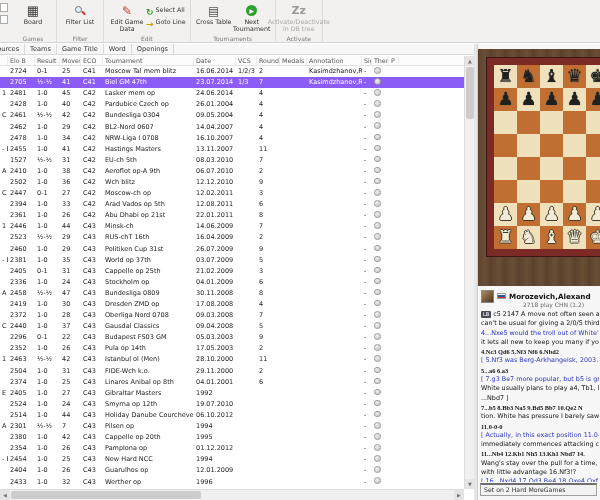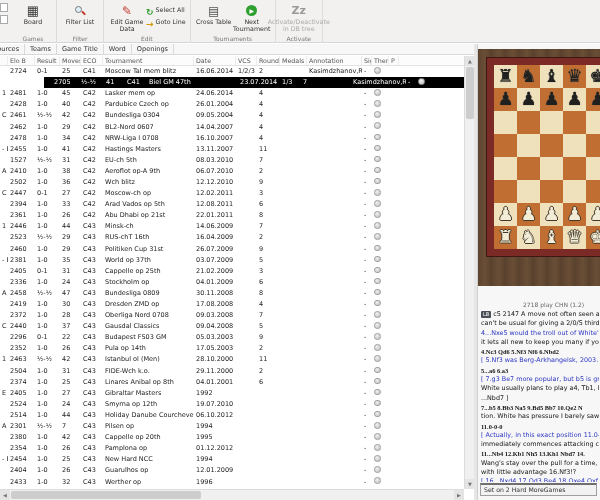--- a/index.html
+++ b/index.html
@@ -34,21 +34,21 @@
   #tabrow{position:absolute;left:0;top:44px;width:478px;height:11px;background:#f7f7f7;border-bottom:1px solid #d9d9d9;display:flex;overflow:hidden;}
   .tab{font-size:6.6px;color:#333;line-height:10px;padding:0 5px;border-right:1px solid #d9d9d9;white-space:nowrap;cursor:default;}
   .tab:first-child{margin-left:-12px;}
 
   
   #listhdr{position:absolute;left:0;top:56px;width:464px;height:10px;display:flex;background:#fcfcfc;border-bottom:1px solid #e3e3e3;}
   #listhdr .cell{font-size:6.3px;color:#555;line-height:9px;border-right:1px solid #ececec;padding-left:2px;white-space:nowrap;overflow:hidden;}
   #rows{position:absolute;left:0;top:66px;width:464px;height:423px;overflow:hidden;background:#fff;}
   .grow{display:flex;height:11.1px;align-items:center;cursor:default;}
   .grow .cell{font-size:6.5px;color:#1c1c1c;line-height:11px;padding-left:2px;white-space:nowrap;overflow:hidden;height:11px;}
-  .grow.sel{background:#000000;margin-left:44px;}
+  .grow.sel{background:#8b5cf6;}
   .grow.sel .cell{color:#fff;}
   .c0{width:8px;}.c1{width:27px;}.c2{width:25px;}.c3{width:21px;}.c4{width:22px;}
   .c5{width:91px;}.c6{width:42px;}.c7{width:21px;}.c8{width:23px;}.c9{width:27px;}
   .c10{width:55px;}.c11{width:10px;}.c12{width:17px;}.c13{width:10px;}
   .dot{display:inline-block;width:6.5px;height:6.5px;border-radius:50%;border:1px solid #9e9e9e;background:radial-gradient(circle at 35% 30%,#efefef,#c2c2c2);vertical-align:middle;margin-top:-2px;}
 
   
   #vsb{position:absolute;left:464px;top:56px;width:10px;height:433px;background:#f0f0f0;border-left:1px solid #dcdcdc;}
   #vsb .arr{position:absolute;left:0;width:10px;height:10px;background:#e4e4e4;color:#777;font-size:5px;text-align:center;line-height:10px;}
   #vsb .thumb{position:absolute;left:1px;top:11px;width:8px;height:52px;background:#cdcdcd;border-radius:2px;}
@@ -870,20 +870,29 @@
             <div class="pc wp" style="left: 23px; top: 161px;">♞</div>
             <div class="sq dk" style="left: 46px; top: 161px;"></div>
             <div class="pc wp" style="left: 46px; top: 161px;">♝</div>
             <div class="sq lt" style="left: 69px; top: 161px;"></div>
             <div class="pc wp" style="left: 69px; top: 161px;">♛</div>
             <div class="sq dk" style="left: 92px; top: 161px;"></div>
             <div class="pc wp" style="left: 92px; top: 161px;">♚</div>
           </div>
       </div>
     </div>
+    <div id="pname">
+      <div id="avatar"></div>
+      <div id="flag">
+        <div style="background:#fff;"></div>
+          <div style="background:#2b52a0;"></div>
+          <div style="background:#c23030;"></div>
+      </div>
+      <div class="nm">Morozevich,Alexand</div>
+    </div>
     <div id="pstats">2718 play CHN (1.2)</div>
     <div id="nota">
         <div class="nline"><span class="badge">LB</span>c5 2147 A move not often seen after nearl</div>
         <div class="nline">can't be usual for giving a 2/0/5 third</div>
         <div class="nline nl">4...Nxe5 would the troll out of White's act</div>
         <div class="nline">it lets all new to keep you many if you w</div>
         <div class="nline nb">4.Nc3 Qd6 5.Nf3 Nf6 6.Nbd2</div>
         <div class="nline nl">[ 5.Nf3 was Berg-Arkhangelsk, 2003. From d</div>
         <div class="nline nb">5...a6 6.a3</div>
         <div class="nline nl">[ 7.g3 Be7 more popular, but b5 is great w</div>

